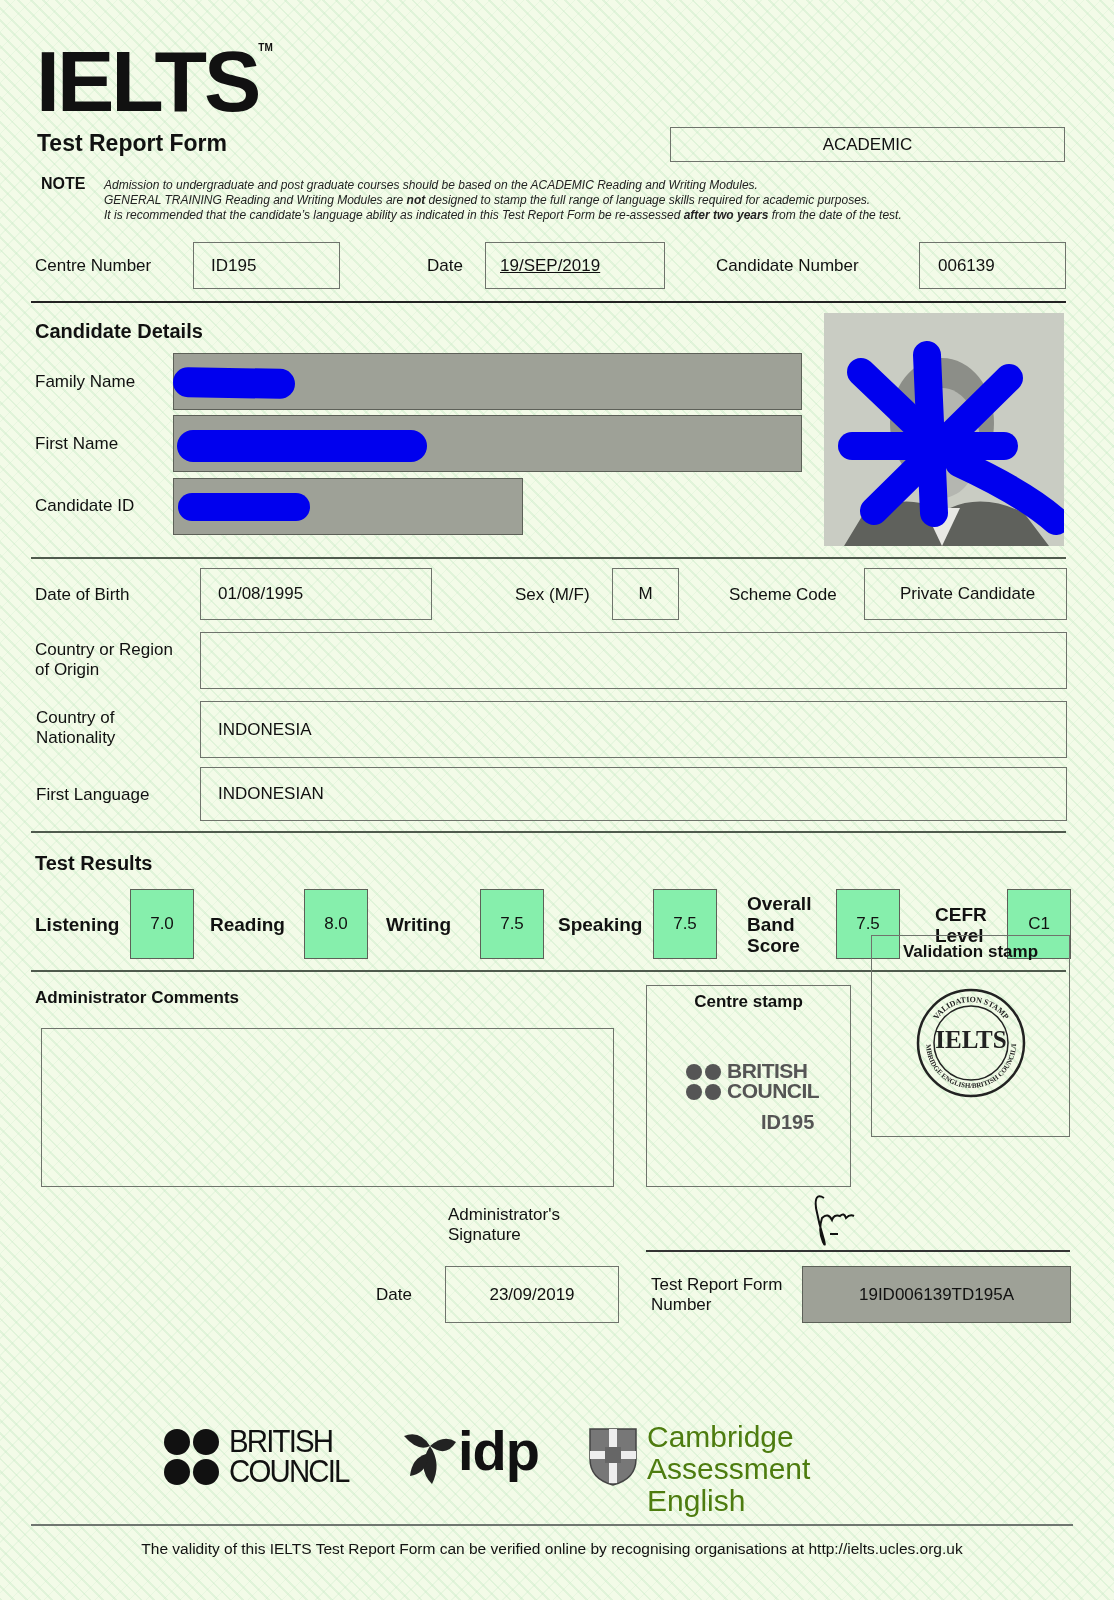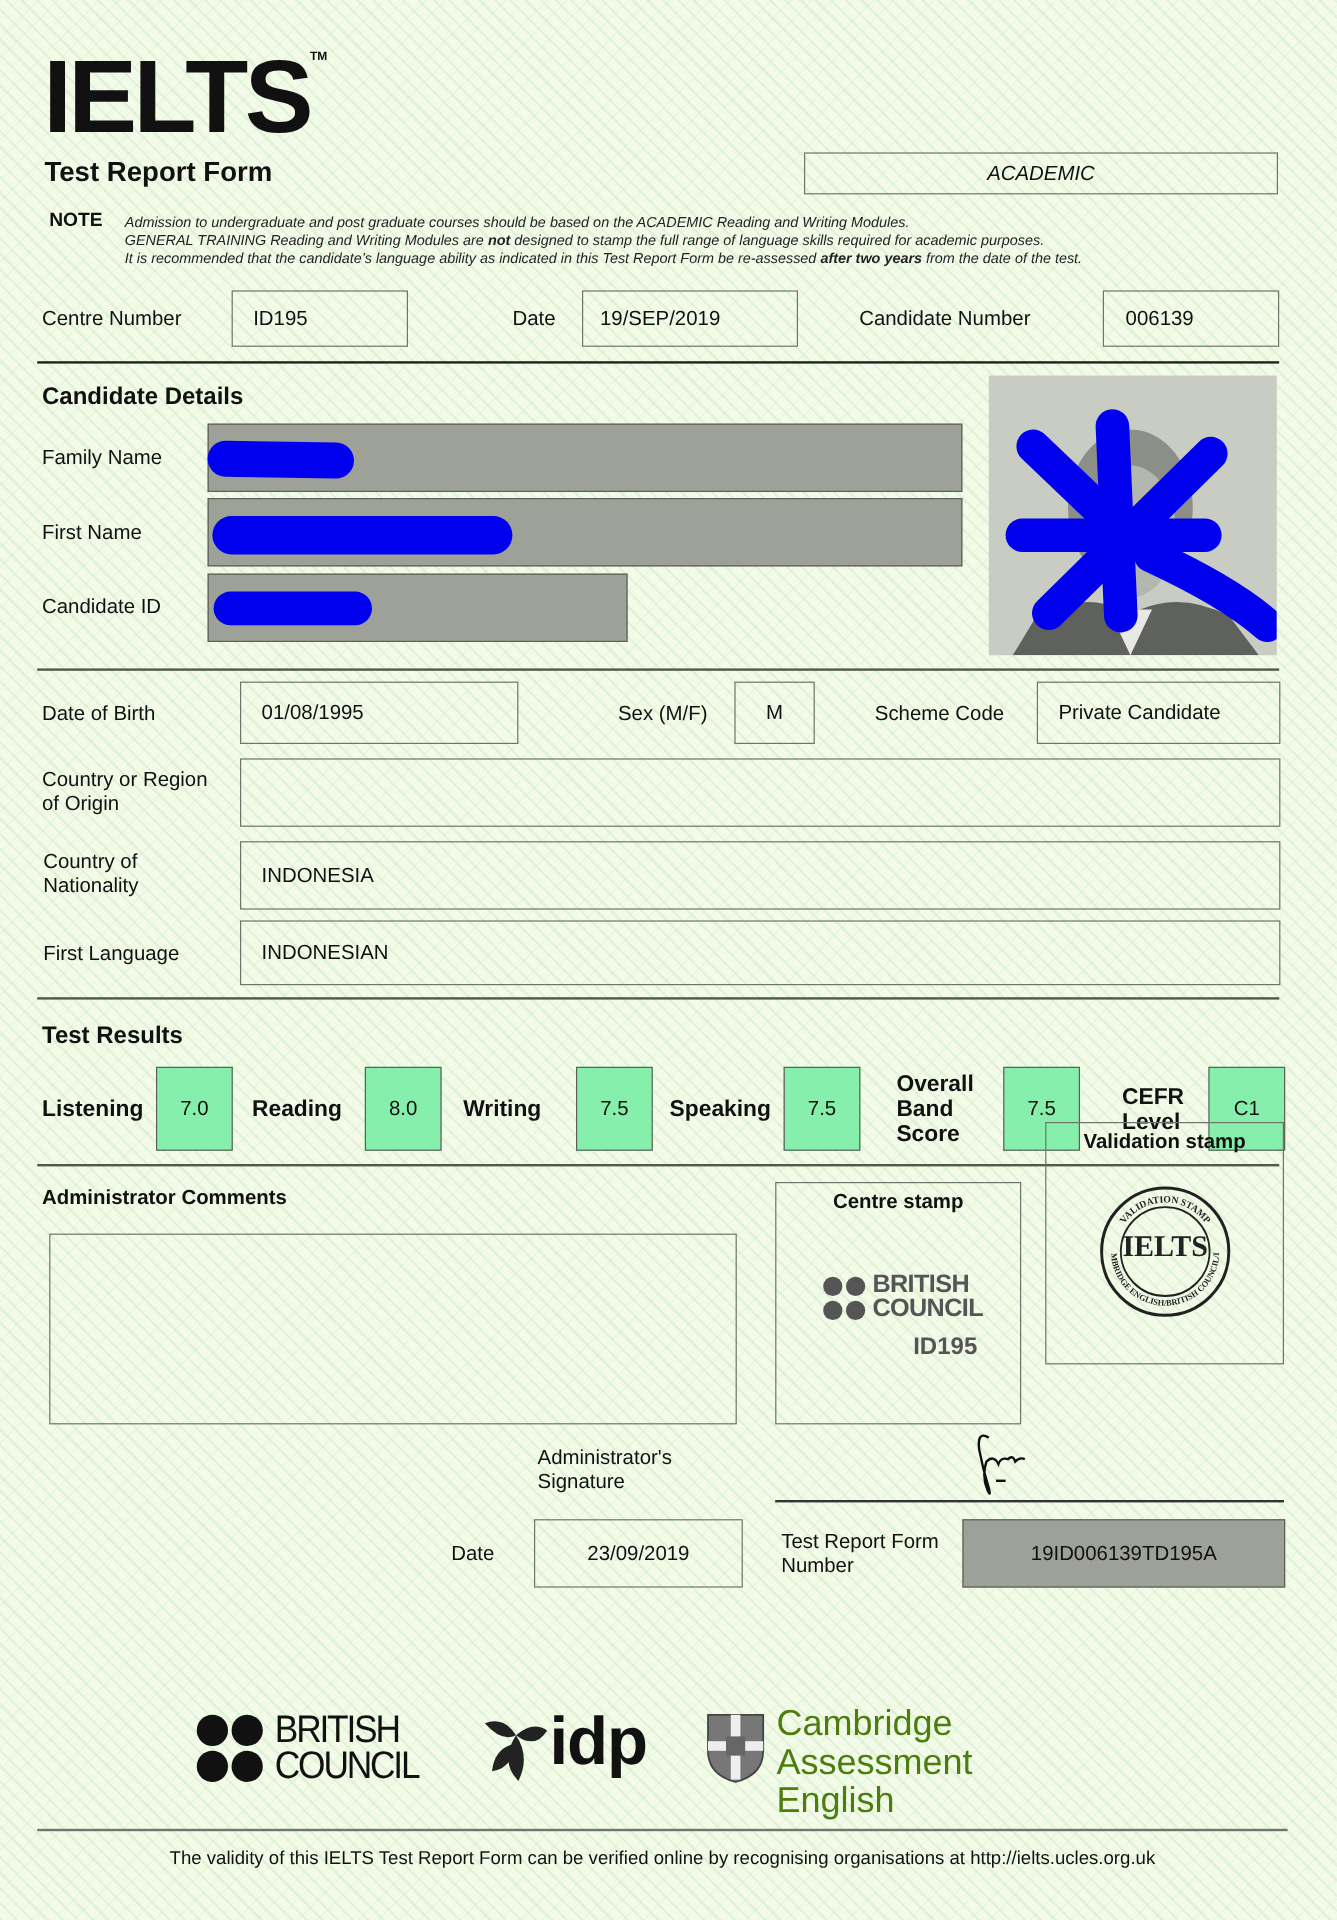--- a/index.html
+++ b/index.html
@@ -30,36 +30,36 @@
   .stamp-title { text-align: center; font-weight: bold; font-size: 17px; margin-top: 6px; }
 </style>
 </head>
 <body>
 
 <div class="abs" style="left:36px; top:38px;">
   <span class="logo-ielts">IELTS</span><span class="tm">TM</span>
 </div>
 <div class="abs" style="left:37px; top:130px; font-size:23px; font-weight:bold;">Test Report Form</div>
 <div class="box" style="left:670px; top:127px; width:395px; height:35px; justify-content:center;">
-  <span style="font-size:17px;font-style:italic;">ACADEMIC</span>
+  <span style="font-size:17px;">ACADEMIC</span>
 </div>
 
 <div class="abs" style="left:41px; top:175px; font-size:16px; font-weight:bold;">NOTE</div>
 <div class="abs note-text" style="left:104px; top:178px; width:900px;">
   <div>Admission to undergraduate and post graduate courses should be based on the ACADEMIC Reading and Writing Modules.</div>
   <div><span>GENERAL TRAINING Reading and Writing Modules are </span><b>not</b><span> designed to stamp the full range of language skills required for academic purposes.</span></div>
   <div><span>It is recommended that the candidate’s language ability as indicated in this Test Report Form be re-assessed </span><b>after two years</b><span> from the date of the test.</span></div>
 </div>
 
 <div class="label" style="left:35px; top:256px;">Centre Number</div>
 <div class="box" style="left:193px; top:242px; width:147px; height:47px; padding-left:17px;">
   <span>ID195</span>
 </div>
 <div class="label" style="left:427px; top:256px;">Date</div>
-<div class="box" style="left:485px; top:242px; width:180px; height:47px; padding-left:14px;">
+<div class="box" style="left:485px; top:242px; width:180px; height:47px; padding-left:14px;text-decoration:underline;">
   <span>19/SEP/2019</span>
 </div>
 <div class="label" style="left:716px; top:256px;">Candidate Number</div>
 <div class="box" style="left:919px; top:242px; width:147px; height:47px; padding-left:18px;">
   <span>006139</span>
 </div>
 <div class="hline" style="left:31px; top:301px; width:1035px; background:#222;"></div>
 
 <div class="section-title" style="left:35px; top:320px;">Candidate Details</div>
 
@@ -98,21 +98,21 @@
 
 <div class="label" style="left:35px; top:585px;">Date of Birth</div>
 <div class="box" style="left:200px; top:568px; width:232px; height:52px; padding-left:17px;">
   <span>01/08/1995</span>
 </div>
 <div class="label" style="left:515px; top:585px;">Sex (M/F)</div>
 <div class="box" style="left:612px; top:568px; width:67px; height:52px; justify-content:center;">
   <span>M</span>
 </div>
 <div class="label" style="left:729px; top:585px;">Scheme Code</div>
-<div class="box" style="left:864px; top:568px; width:203px; height:52px; padding-left:17px;">
+<div class="box" style="left:864px; top:568px; width:203px; height:52px; padding-left:35px;">
   <span>Private Candidate</span>
 </div>
 
 <div class="label" style="left:35px; top:640px;">
   <div>Country or Region</div>
   <div>of Origin</div>
 </div>
 <div class="box" style="left:200px; top:632px; width:867px; height:57px; padding-left:17px;">
   <span></span>
 </div>

